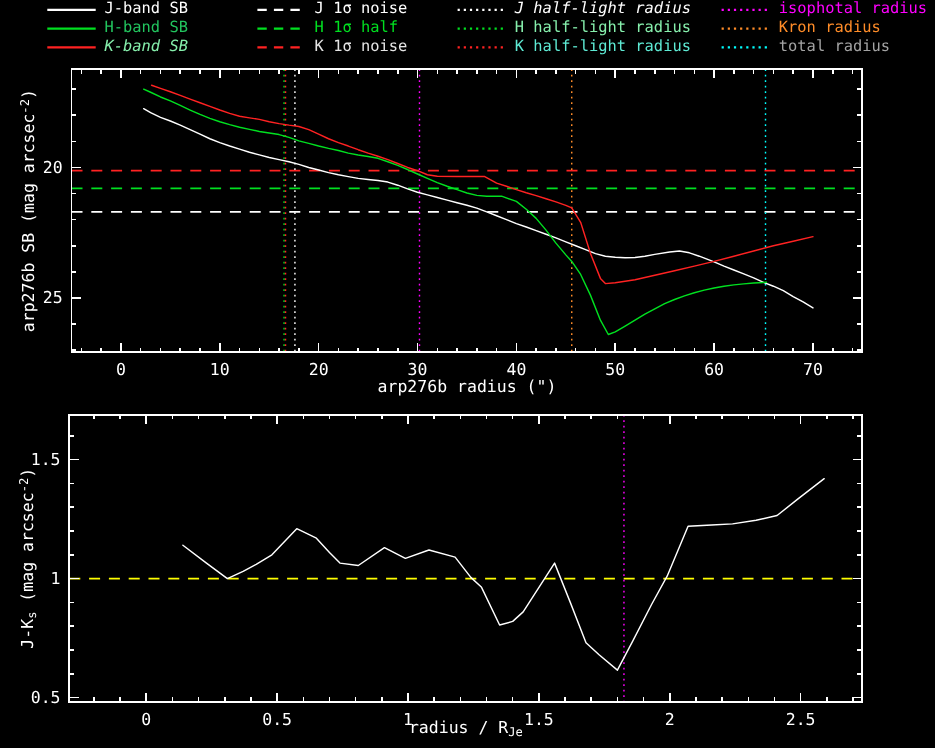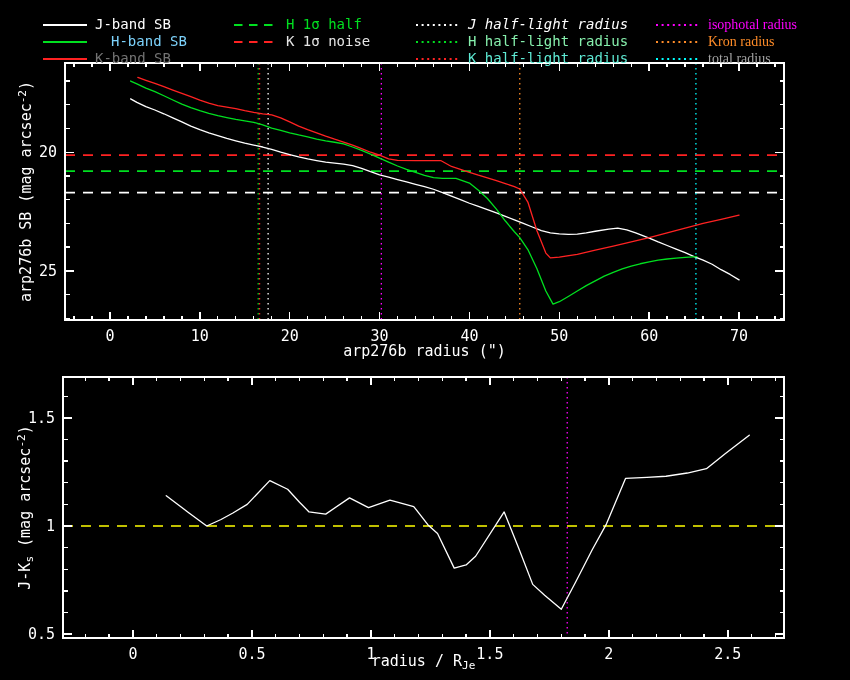--- a/index.html
+++ b/index.html
@@ -1,18 +1,18 @@
 <!DOCTYPE html>
 <html><head>
 <meta charset="utf-8">
 <style>
   html,body{margin:0;padding:0;background:#000;}
   .figure{position:relative;width:850px;height:680px;background:#000;overflow:hidden;
           font-family:"DejaVu Sans Mono","Liberation Mono",monospace;}
-  .legend{position:absolute;top:16px;left:0;width:850px;height:56px;z-index:2;}
+  .legend{position:absolute;top:0;left:0;width:850px;height:56px;z-index:2;}
   .legend-col{position:absolute;top:0;}
   .lrow{display:flex;align-items:center;height:17px;}
   .sample{width:46px;height:8px;display:inline-block;margin-right:7px;flex:0 0 auto;}
   .sample svg{display:block;}
   .llabel{font-size:14px;white-space:nowrap;line-height:17px;}
   #canvas{position:absolute;left:0;top:0;z-index:1;}
 </style>
 </head>
 <body>
 
@@ -26,35 +26,43 @@
             </svg>
           </span>
         <span class="llabel" style="color: rgb(255, 255, 255);">J-band SB</span>
       </div>
       <div class="lrow">
         <span class="sample">
             <svg width="46" height="8">
               <line x1="1" y1="4" x2="45" y2="4" stroke="#00e020" stroke-width="2"></line>
             </svg>
           </span>
-        <span class="llabel" style="color: #7dd3fc; margin-left: 16px;">H-band SB</span>
+        <span class="llabel" style="color: #22c55e;">H-band SB</span>
       </div>
       <div class="lrow">
         <span class="sample">
             <svg width="46" height="8">
               <line x1="1" y1="4" x2="45" y2="4" stroke="#ff2222" stroke-width="2"></line>
             </svg>
           </span>
-        <span class="llabel" style="color: #737373;">K-band SB</span>
+        <span class="llabel" style="color: #86efac; font-style: italic;">K-band SB</span>
       </div>
     </div>
     <div class="legend-col" id="lcol1" style="left: 233px;">
       <div class="lrow">
         <span class="sample">
             <svg width="46" height="8">
+              <line x1="1" y1="4" x2="45" y2="4" stroke="#ffffff" stroke-width="2" stroke-dasharray="8.5,6.5"></line>
+            </svg>
+          </span>
+        <span class="llabel" style="color: rgb(255, 255, 255);">J 1σ noise</span>
+      </div>
+      <div class="lrow">
+        <span class="sample">
+            <svg width="46" height="8">
               <line x1="1" y1="4" x2="45" y2="4" stroke="#00e020" stroke-width="2" stroke-dasharray="8.5,6.5"></line>
             </svg>
           </span>
         <span class="llabel" style="color: rgb(0, 224, 32);">H 1σ half</span>
       </div>
       <div class="lrow">
         <span class="sample">
             <svg width="46" height="8">
               <line x1="1" y1="4" x2="45" y2="4" stroke="#ff2222" stroke-width="2" stroke-dasharray="8.5,6.5"></line>
             </svg>
@@ -81,21 +89,21 @@
       </div>
       <div class="lrow">
         <span class="sample">
             <svg width="46" height="8">
               <line x1="1" y1="4" x2="45" y2="4" stroke="#ff2222" stroke-width="2" stroke-dasharray="2,3.6"></line>
             </svg>
           </span>
         <span class="llabel" style="color: #5eead4;">K half-light radius</span>
       </div>
     </div>
-    <div class="legend-col" id="lcol3" style="left: 655px; font-family: Liberation Serif, serif;">
+    <div class="legend-col" id="lcol3" style="left: 655px;">
       <div class="lrow">
         <span class="sample">
             <svg width="46" height="8">
               <line x1="1" y1="4" x2="45" y2="4" stroke="#ff00ff" stroke-width="2" stroke-dasharray="2,3.6"></line>
             </svg>
           </span>
         <span class="llabel" style="color: rgb(255, 0, 255);">isophotal radius</span>
       </div>
       <div class="lrow">
         <span class="sample">

